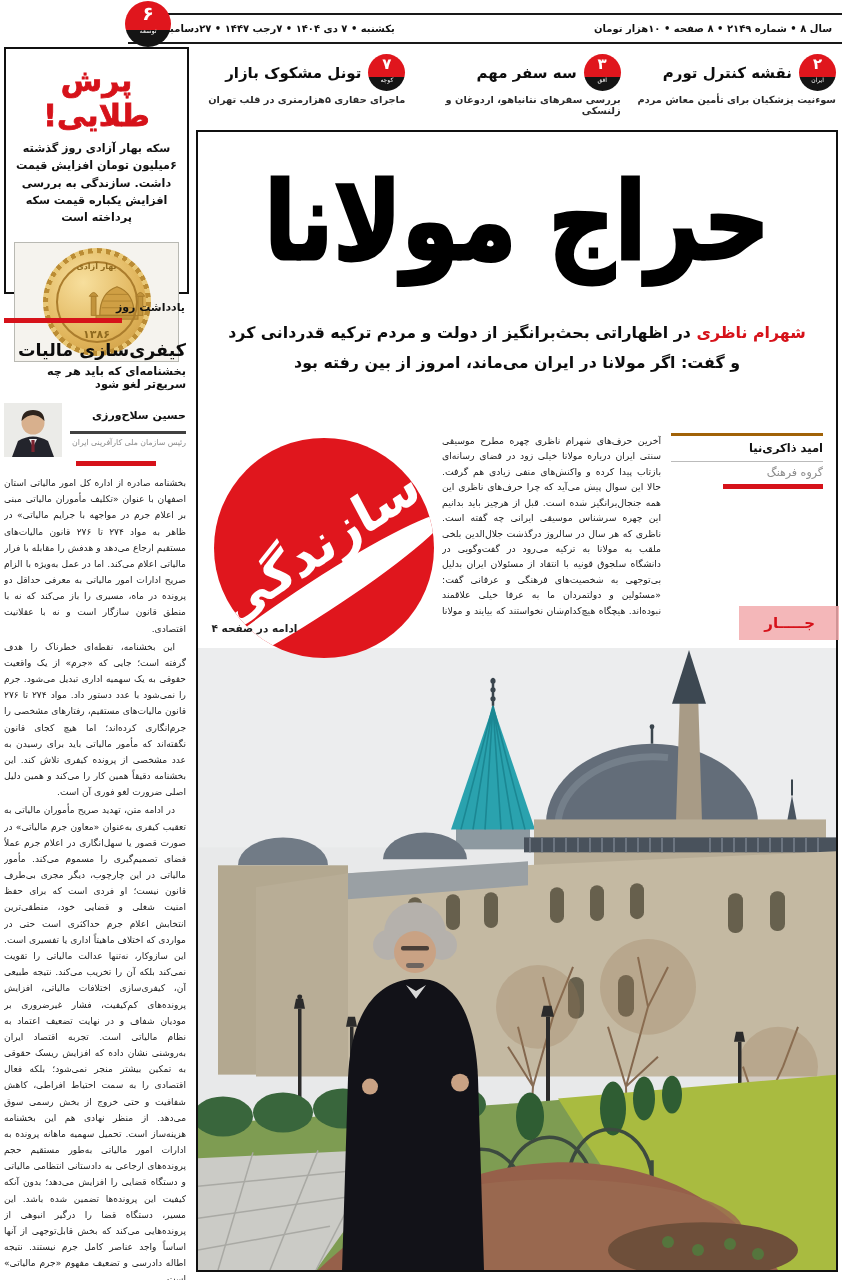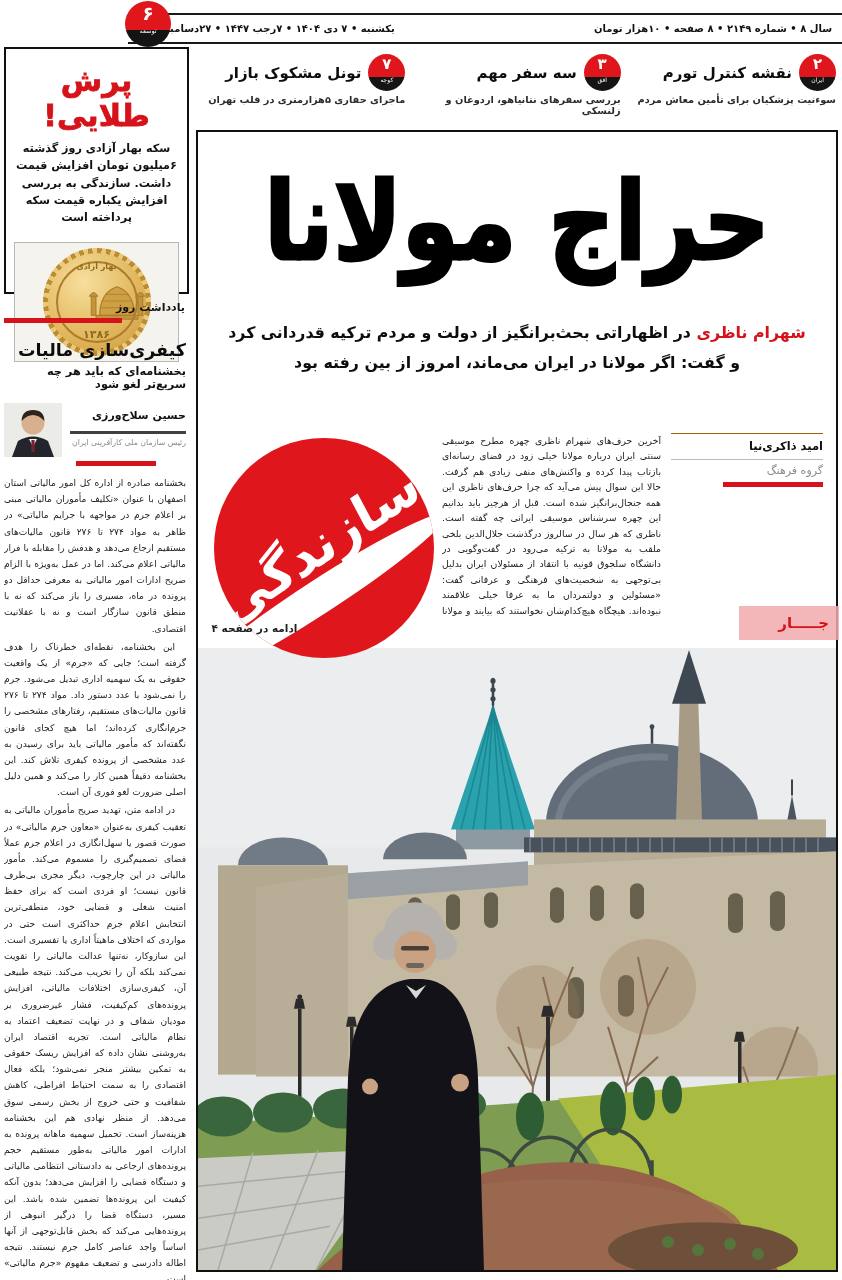--- a/index.html
+++ b/index.html
@@ -60,32 +60,32 @@
   .headline{position:absolute;top:-2px;left:0;right:0;height:182px;display:flex;align-items:center;justify-content:center;font-size:92px;font-weight:bold;color:#000;-webkit-text-stroke:2.6px #000;transform:scaleY(1.18);transform-origin:center;white-space:nowrap;}
   .deck{position:absolute;top:186px;left:8px;right:8px;text-align:center;font-size:15.8px;font-weight:bold;line-height:1.92;color:#0d0d0d;}
   .deck .hl{color:#d6121a;}
 
   .article-zone{position:absolute;top:296px;left:0;right:0;height:220px;}
   .red-logo{position:absolute;left:16px;top:10px;width:220px;height:220px;border-radius:50%;background:#e0161d;overflow:hidden;z-index:6;}
   .red-logo .swoosh{position:absolute;left:-45px;top:142px;width:300px;height:34px;background:#fff;border-radius:50%;transform:rotate(-33deg);}
   .red-logo .word{position:absolute;left:0;right:0;top:74px;text-align:center;color:#fff;font-size:52px;font-weight:bold;transform:rotate(-34deg) skewX(-6deg);}
   .article-text{position:absolute;left:244px;right:13px;top:5px;bottom:0;}
   .m-author{float:right;width:152px;margin-right:0;margin-left:10px;margin-bottom:4px;}
-  .m-author .row{display:flex;gap:7px;align-items:flex-start;border-top:1px solid #a16207;padding-top:5px;}
+  .m-author .row{display:flex;gap:7px;align-items:flex-start;border-top:3px solid #a16207;padding-top:5px;}
   .m-author .meta{flex:1;}
   .m-author .name{font-size:11.5px;font-weight:bold;color:#111;}
   .m-author .role{font-size:11px;color:#8d8d8d;margin-top:6px;border-top:1px solid #bbb;padding-top:4px;}
   .m-author .photo{flex:0 0 50px;height:52px;}
   .m-author .red-bar{height:5px;background:#d6121a;width:100px;margin-top:5px;}
   .article-text p{margin:0;font-size:9.3px;line-height:1.66;text-align:justify;color:#1a1a1a;max-height:184px;overflow:hidden;}
   .continue{position:absolute;left:4px;top:194px;display:flex;direction:ltr;gap:6px;align-items:center;z-index:7;}
   .continue .cbar{width:3.5px;background:#d6121a;}
   .continue .ctxt{font-size:10.5px;font-weight:bold;color:#222;direction:rtl;}
 
-  .watermark{position:absolute;top:474px;right:-3px;width:100px;height:34px;background:rgba(242,170,173,.85);z-index:7;display:flex;align-items:center;justify-content:flex-start;padding-right:10px;box-sizing:border-box;}
+  .watermark{position:absolute;top:474px;right:-3px;width:100px;height:34px;background:rgba(242,170,173,.85);z-index:7;display:flex;align-items:center;justify-content:flex-start;padding-right:24px;box-sizing:border-box;}
   .watermark span{color:#d6121a;font-size:15px;font-weight:bold;}
 
   .photo{position:absolute;top:516px;left:0;right:0;bottom:0;z-index:1;overflow:hidden;}
   .photo svg{display:block;width:100%;height:100%;}
 </style>
 </head>
 <body>
 
 <div id="page">
 

